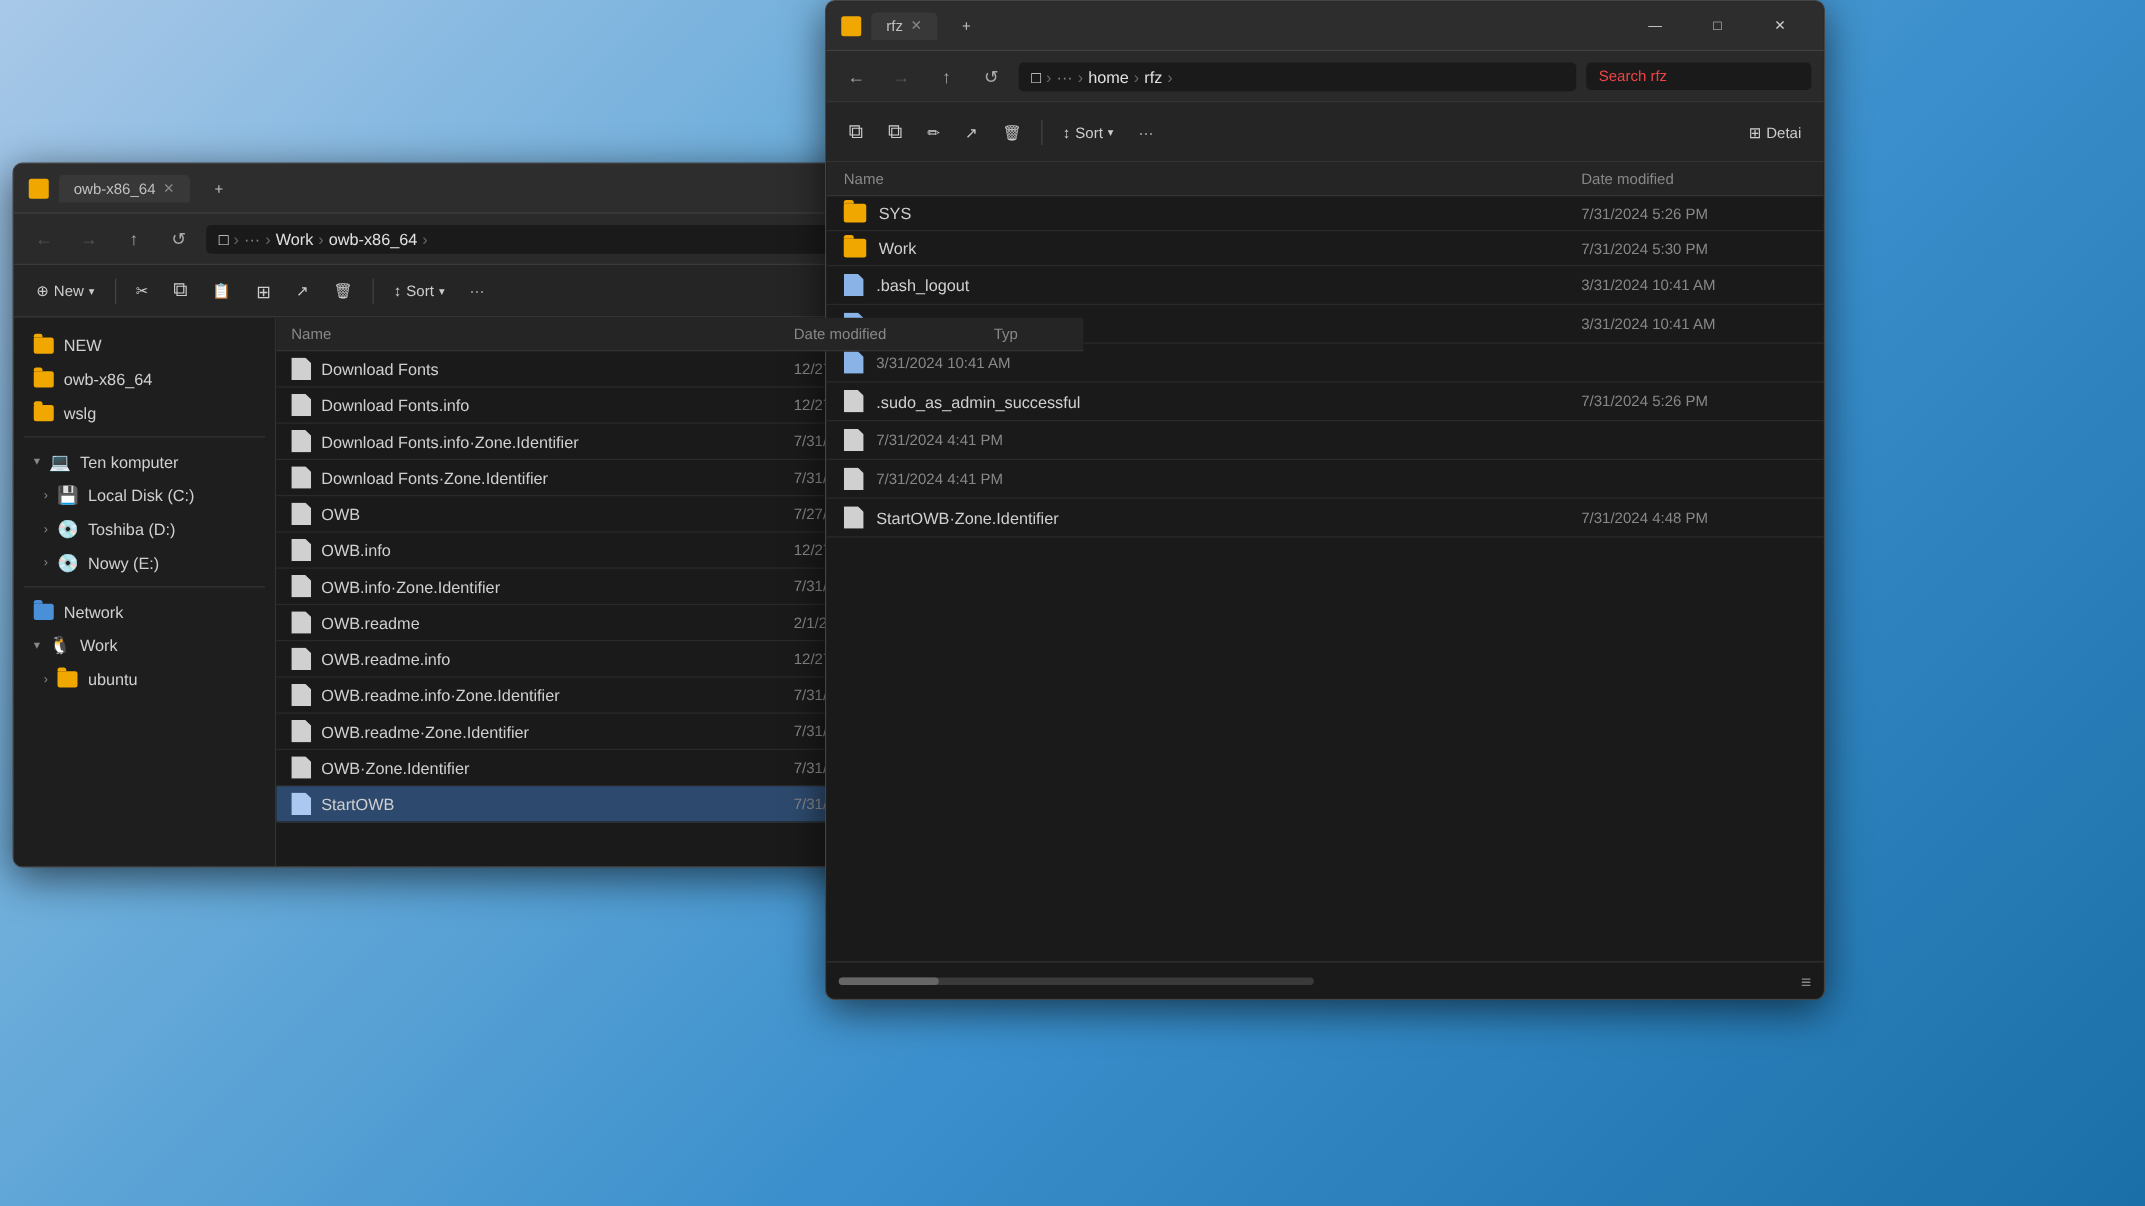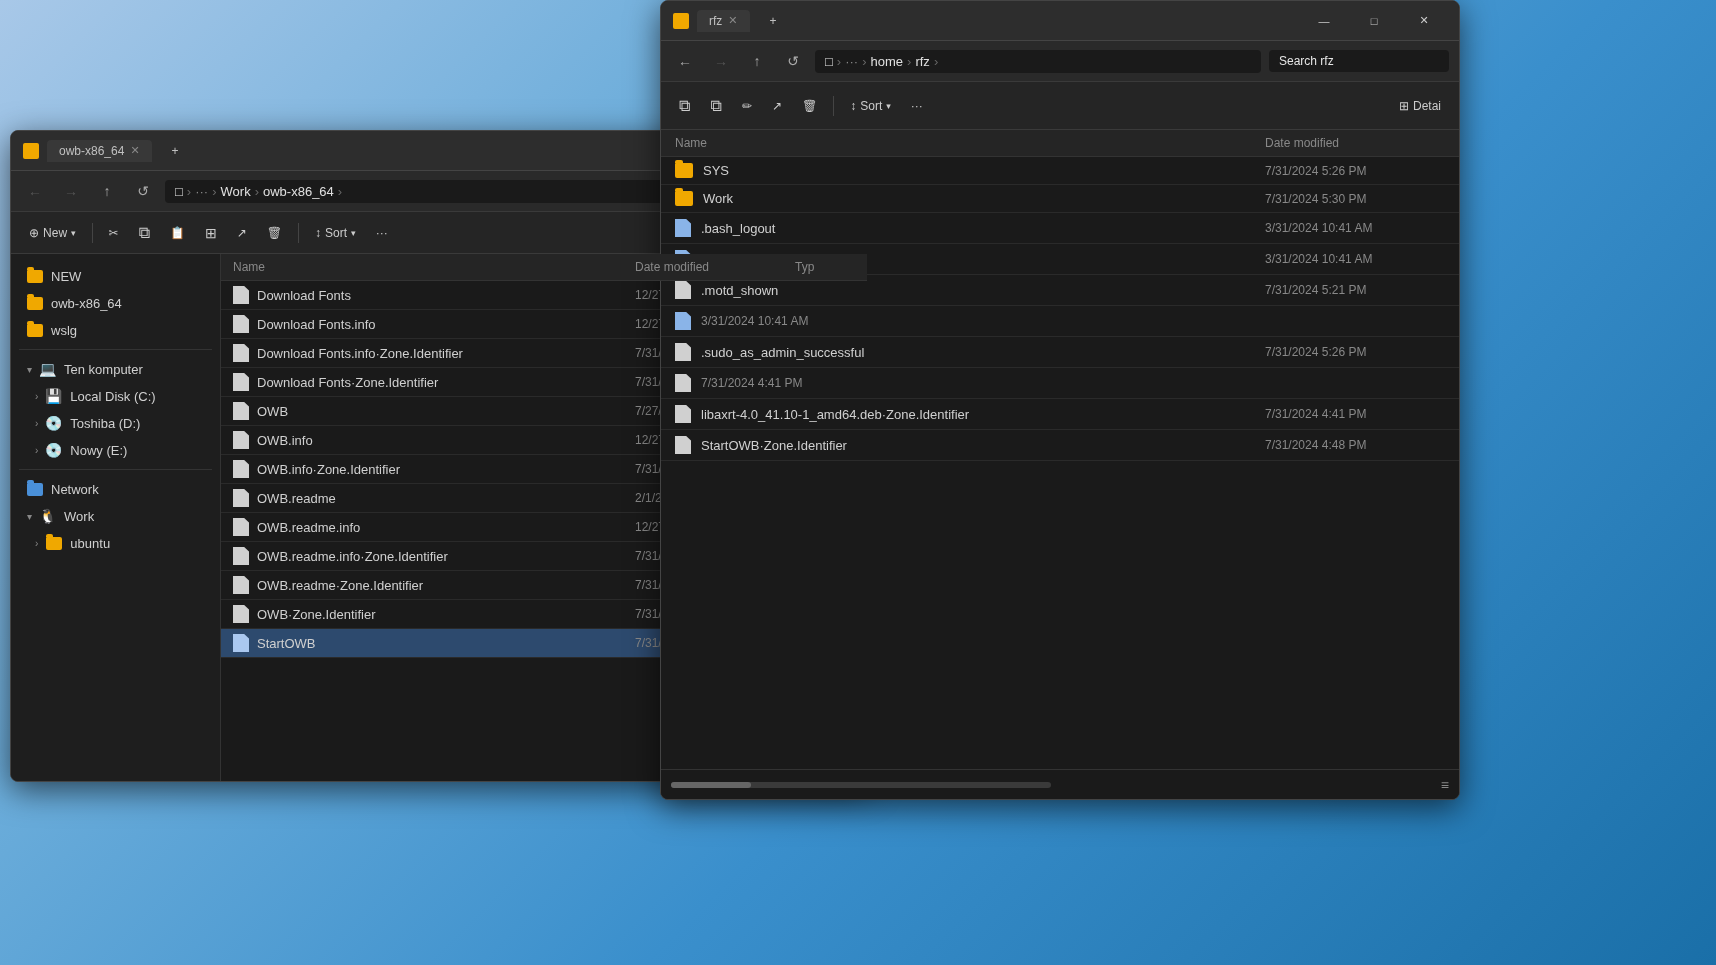--- a/index.html
+++ b/index.html
@@ -12,21 +12,21 @@
       overflow: hidden;
       position: relative;
     }
 
     
     .window1 {
       position: absolute;
       top: 130px;
       left: 10px;
       width: 858px;
-      height: 652px;
+      height: 564px;
       background: #202020;
       border: 1px solid #444;
       border-radius: 8px;
       display: flex;
       flex-direction: column;
       color: #e0e0e0;
       overflow: hidden;
       box-shadow: 0 8px 32px rgba(0,0,0,0.6);
     }
 
@@ -675,21 +675,21 @@
       <span>□</span>
       <span style="color:#666;">›</span>
       <span style="color:#888;">···</span>
       <span style="color:#666;">›</span>
       <span>home</span>
       <span style="color:#666;">›</span>
       <span style="font-weight:500;">rfz</span>
       <span style="color:#666;">›</span>
     </div>
     <div class="search-box">
-      <span style="color:#e5e5e5;">Search rfz</span>
+      <span style="color:#ef4444;">Search rfz</span>
     </div>
   </div>
 
   <div class="win2-toolbar">
     <div class="tool-btn">
       <span style="font-size:16px;">⧉</span>
     </div>
     <div class="tool-btn">
       <span style="font-size:16px;">⧉</span>
     </div>
@@ -737,40 +737,34 @@
       <div class="win2-doc-icon"></div>
       <span class="col-name-w2">.bash_logout</span>
       <span class="col-date-w2">3/31/2024 10:41 AM</span>
     </div>
     <div class="win2-file-row">
       <div class="win2-doc-icon"></div>
       <span class="col-name-w2">.bashrc</span>
       <span class="col-date-w2">3/31/2024 10:41 AM</span>
     </div>
     <div class="win2-file-row">
-      <div class="win2-file-icon"></div>
-      <span class="col-name-w2">.motd_shown</span>
-      <span class="col-date-w2">7/31/2024 5:21 PM</span>
-    </div>
-    <div class="win2-file-row">
       <div class="win2-doc-icon"></div>
       <span class="col-date-w2">3/31/2024 10:41 AM</span>
     </div>
     <div class="win2-file-row">
       <div class="win2-file-icon"></div>
       <span class="col-name-w2">.sudo_as_admin_successful</span>
       <span class="col-date-w2">7/31/2024 5:26 PM</span>
     </div>
     <div class="win2-file-row">
       <div class="win2-file-icon"></div>
       <span class="col-date-w2">7/31/2024 4:41 PM</span>
     </div>
     <div class="win2-file-row">
       <div class="win2-file-icon"></div>
-      <span class="col-name-w2">libaxrt-4.0_41.10-1_amd64.deb·Zone.Identifier</span>
       <span class="col-date-w2">7/31/2024 4:41 PM</span>
     </div>
     <div class="win2-file-row">
       <div class="win2-file-icon"></div>
       <span class="col-name-w2">StartOWB·Zone.Identifier</span>
       <span class="col-date-w2">7/31/2024 4:48 PM</span>
     </div>
   </div>
 
   <div style="height:30px; background:#1a1a1a; border-top:1px solid #333; display:flex; align-items:center; padding:0 10px;">

